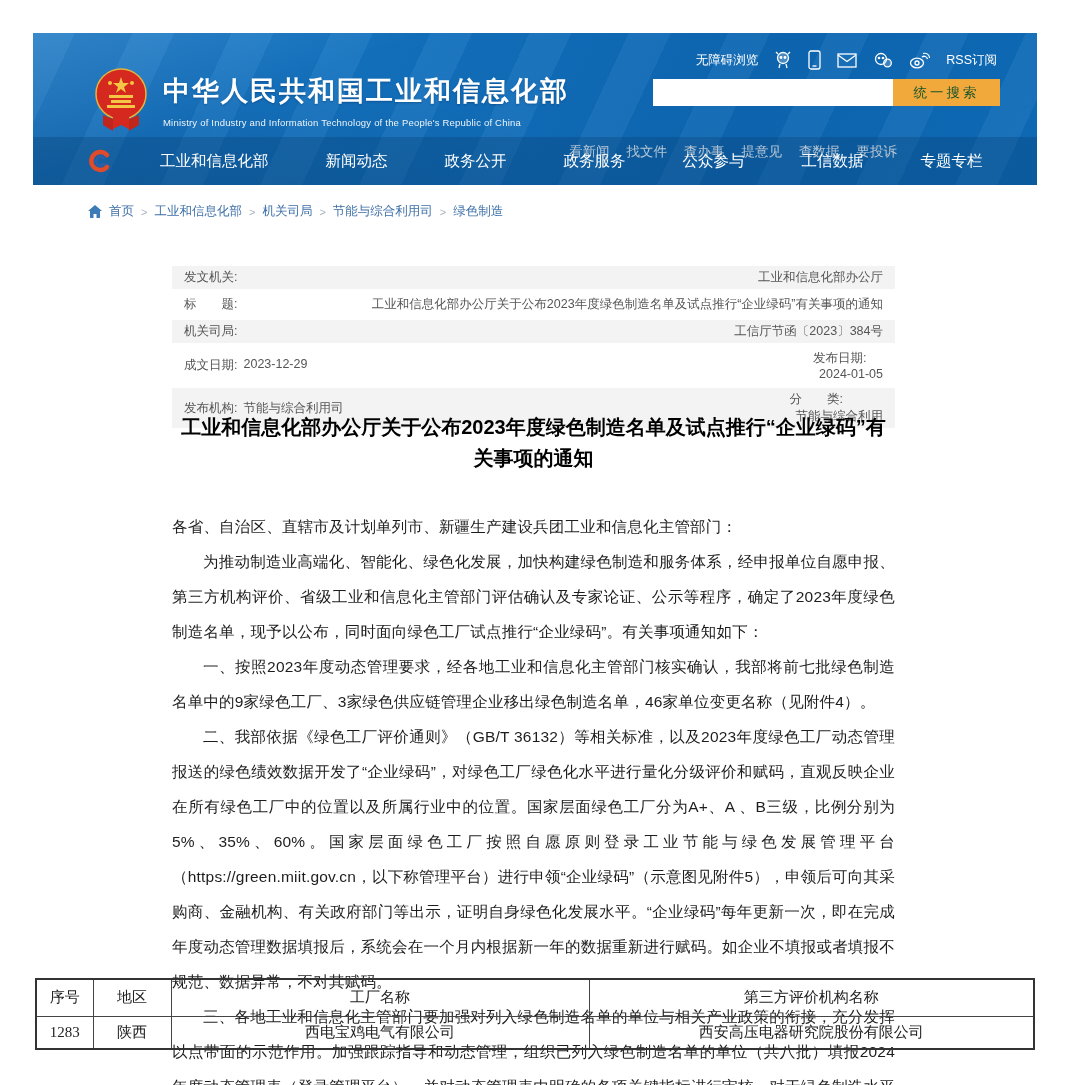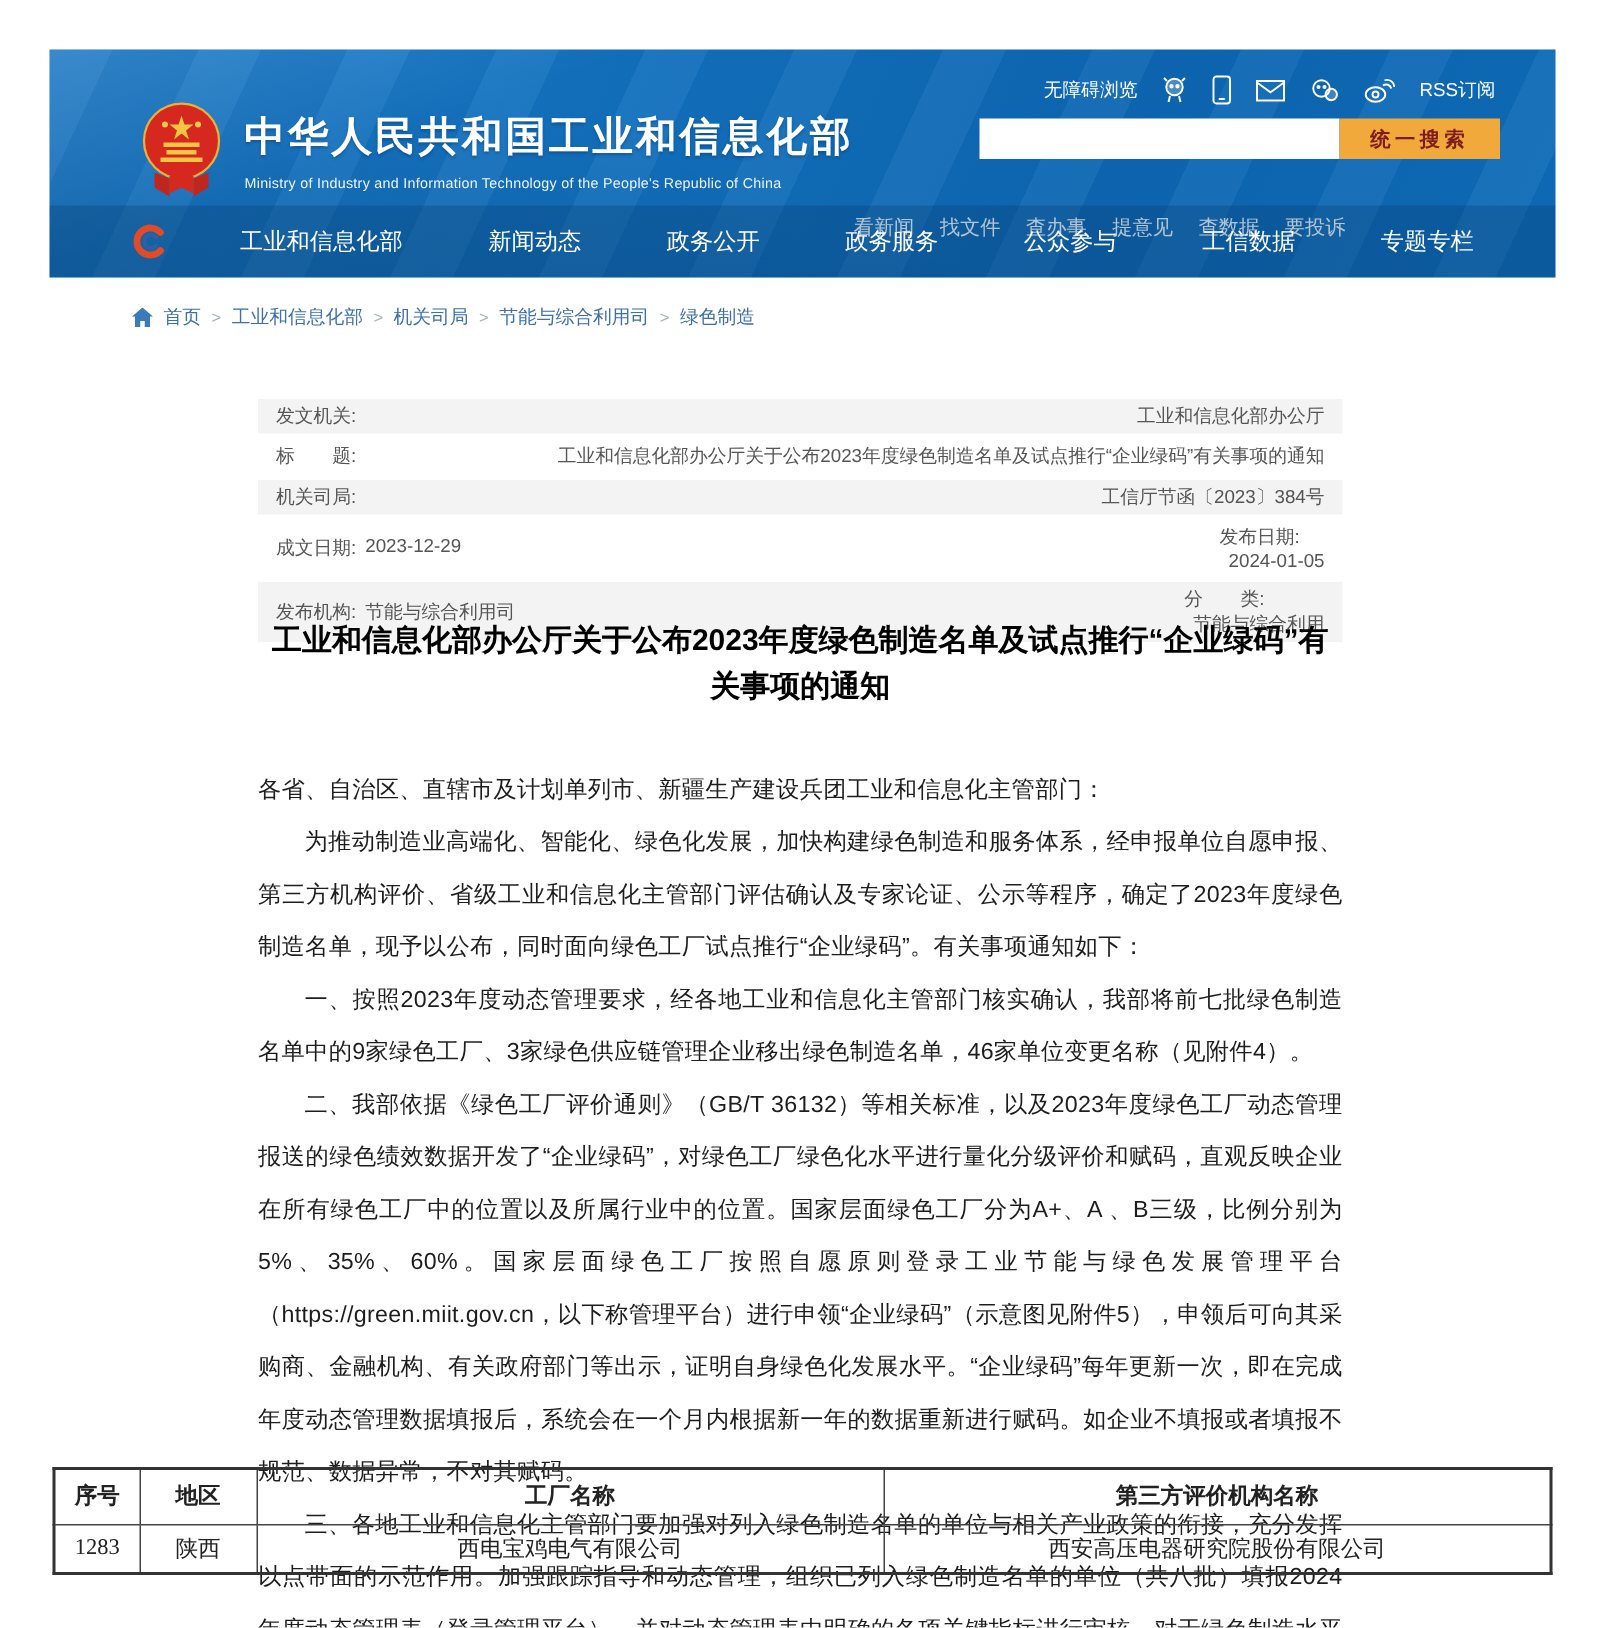--- a/index.html
+++ b/index.html
@@ -19,21 +19,21 @@
   .site-title-wrap{ position:absolute; left:130px; top:40px; color:#fff; }
   .site-title{ font-size:27px; font-weight:bold; letter-spacing:2px; text-shadow:0 1px 2px rgba(0,40,90,.35); }
   .site-subtitle{ font-size:9.5px; margin-top:8px; opacity:.92; letter-spacing:.2px; }
 
   .top-utils{ position:absolute; right:40px; top:14px; height:26px; display:flex; align-items:center; gap:16px; color:#fff; }
   .top-utils .txt{ font-size:12.5px; }
   .util-icon{ display:inline-flex; align-items:center; }
 
   .search-row{ position:absolute; right:37px; top:46px; display:flex; }
   .search-input{ width:240px; height:27px; border:none; background:#fff; padding:0 8px; font-size:13px; outline:none; }
-  .search-btn{ width:107px; height:27px; border:none; background:#f2a93b; color:#7f1d1d; font-size:13.5px; letter-spacing:3px; cursor:pointer; font-family:inherit;font-weight:bold; }
+  .search-btn{ width:107px; height:27px; border:none; background:#f2a93b; color:#14532d; font-size:13.5px; letter-spacing:3px; cursor:pointer; font-family:inherit; }
 
   .quick-links{ position:absolute; right:140px; top:78px; display:flex; gap:17px; color:#fff; font-size:13.5px; white-space:nowrap;margin-top:32px; }
   .quick-links span{ cursor:pointer; }
 
   
   .nav{ position:absolute; left:0; right:0; bottom:0; height:48px; background:rgba(8,58,110,0.30);
     display:flex; align-items:center; }
   .nav-logo{ margin-left:55px; margin-right:48px; display:flex; align-items:center; }
   .nav-items{ display:flex; align-items:center; gap:57px; color:#fff; font-size:15.5px; }
   .nav-items span{ cursor:pointer; white-space:nowrap; }
@@ -59,21 +59,21 @@
   .article-body{ position:absolute; left:172px; top:509px; width:723px; font-size:15.5px;
     color:#1d1d1d; line-height:35px; text-align:justify; letter-spacing:.2px; }
   .article-body p{ margin:0; }
   .article-body p.indent{ text-indent:2em; }
 
   
   .att-table{ position:absolute; left:35px; top:978px; width:1000px; border-collapse:collapse;
     font-family:"Liberation Serif","DejaVu Serif",serif; color:#222; }
   .att-table th,.att-table td{ border:1px solid #444; text-align:center; }
   .att-table{ border:2px solid #333; }
-  .att-table th{ height:37px; font-size:15px; font-weight:bold; }
+  .att-table th{ height:37px; font-size:15px; font-weight:normal; }
   .att-table td{ height:33px; font-size:15px; font-weight:normal;margin-top:45px; }
   .col-idx{ width:57px; } .col-region{ width:78px; } .col-factory{ width:418px; }
 </style>
 </head>
 <body>
 
 <div class="banner">
   <div class="banner-top">
 
     <div class="emblem">

